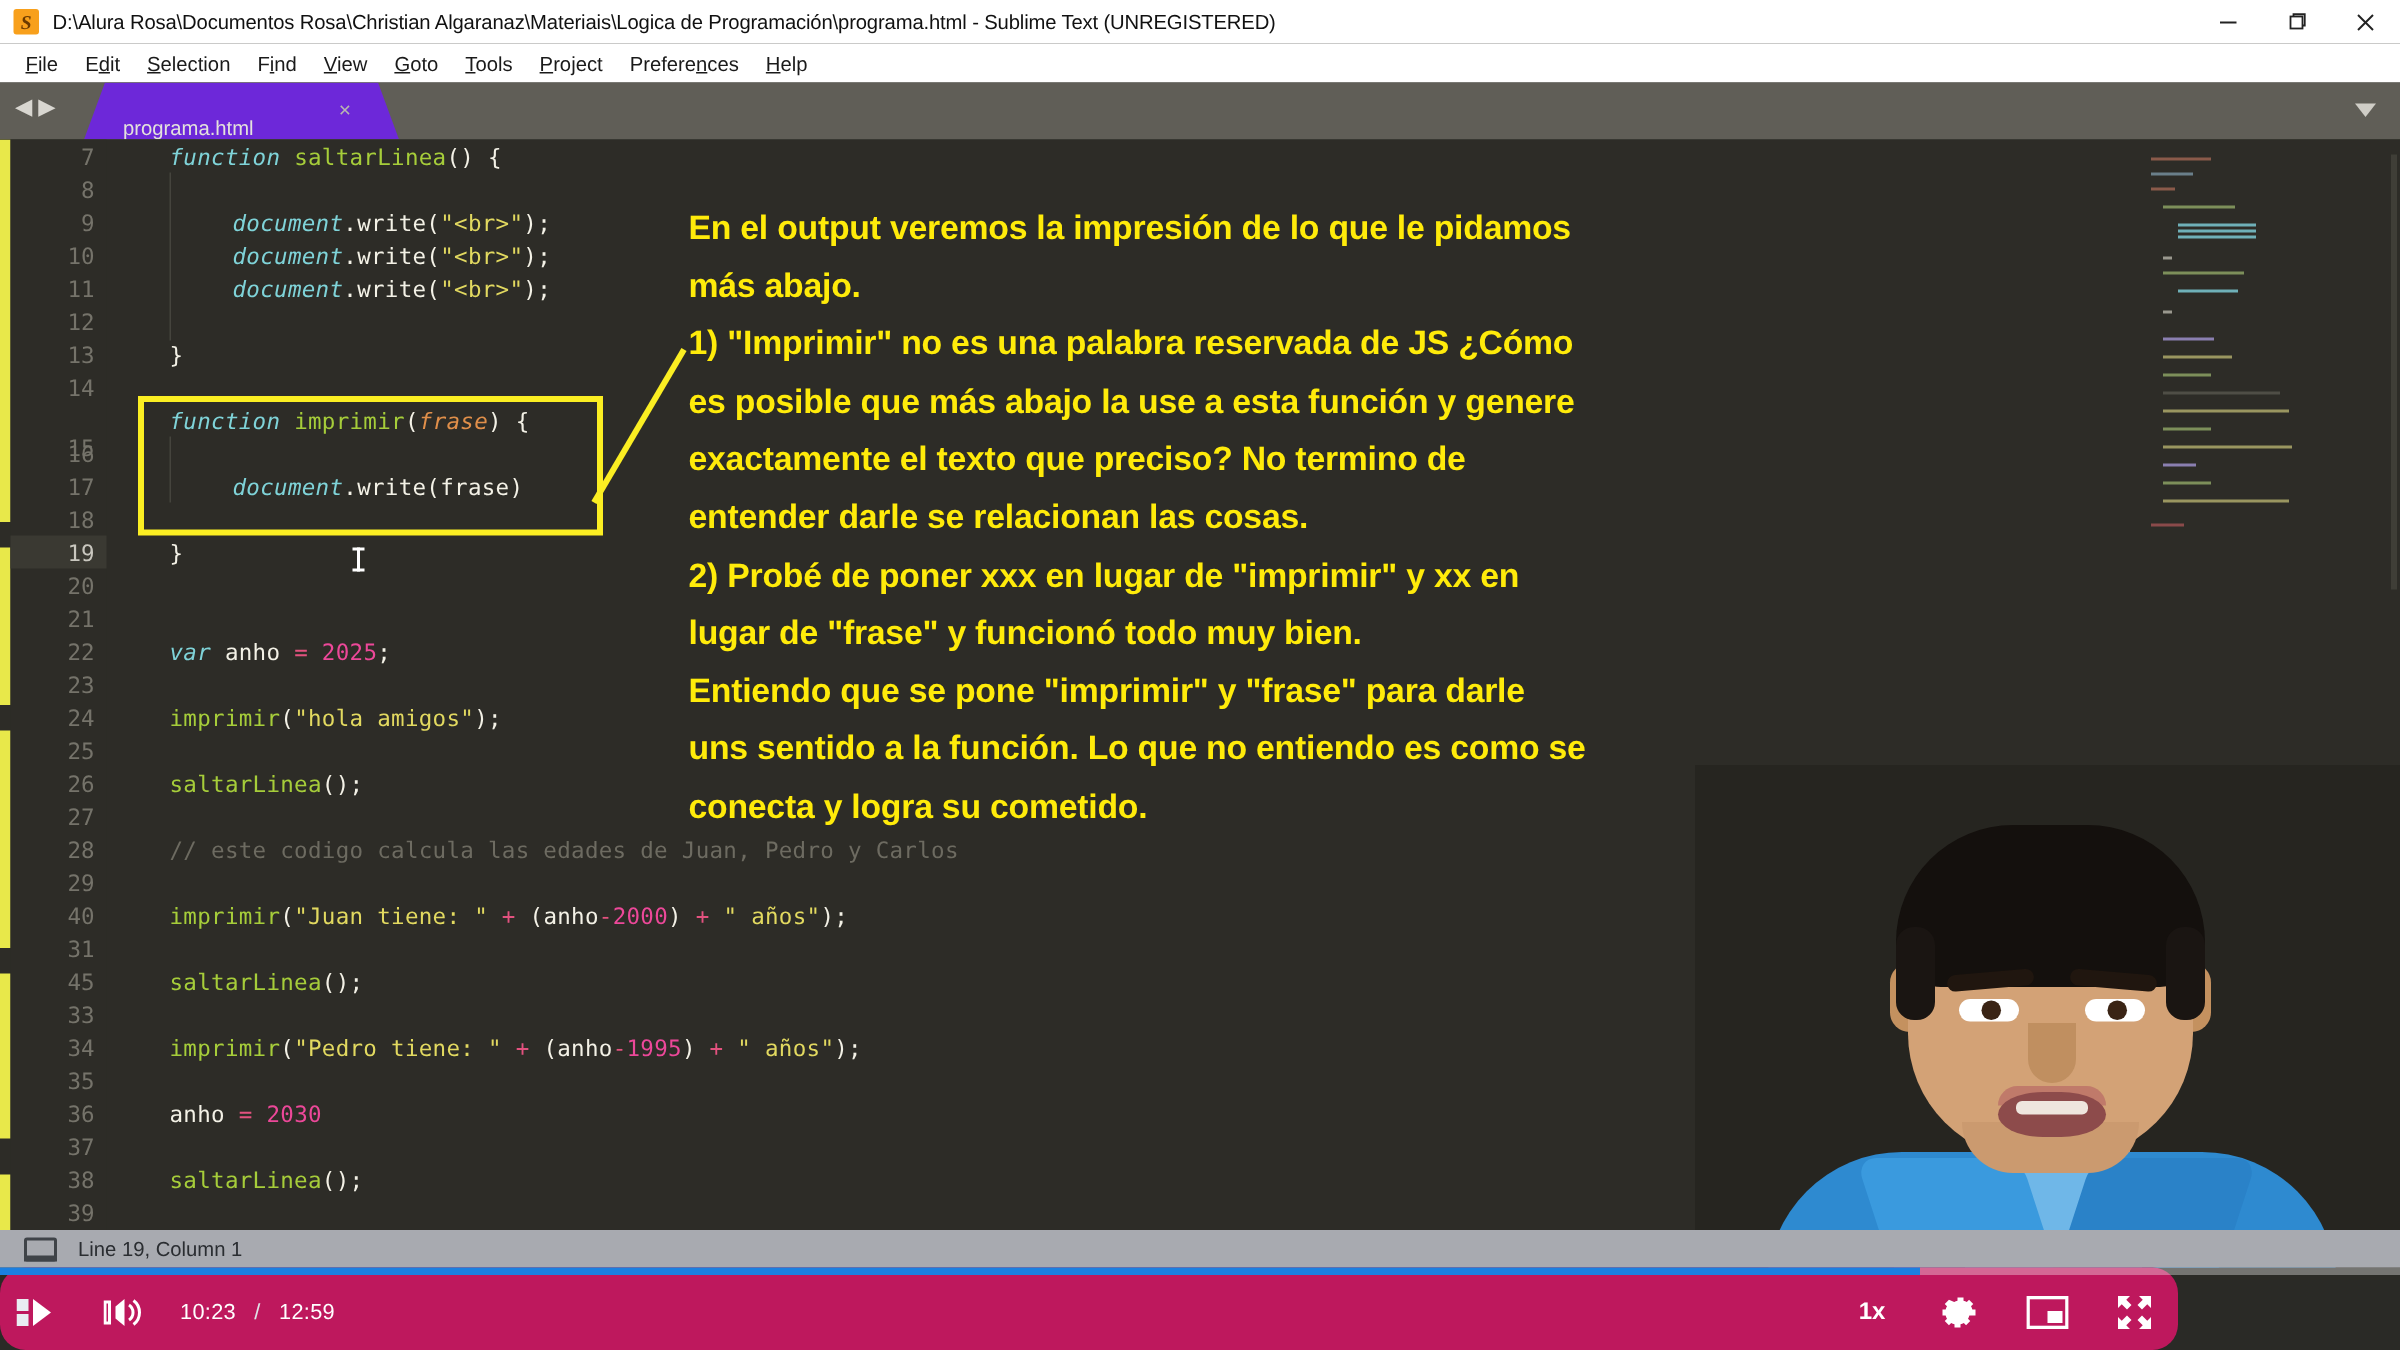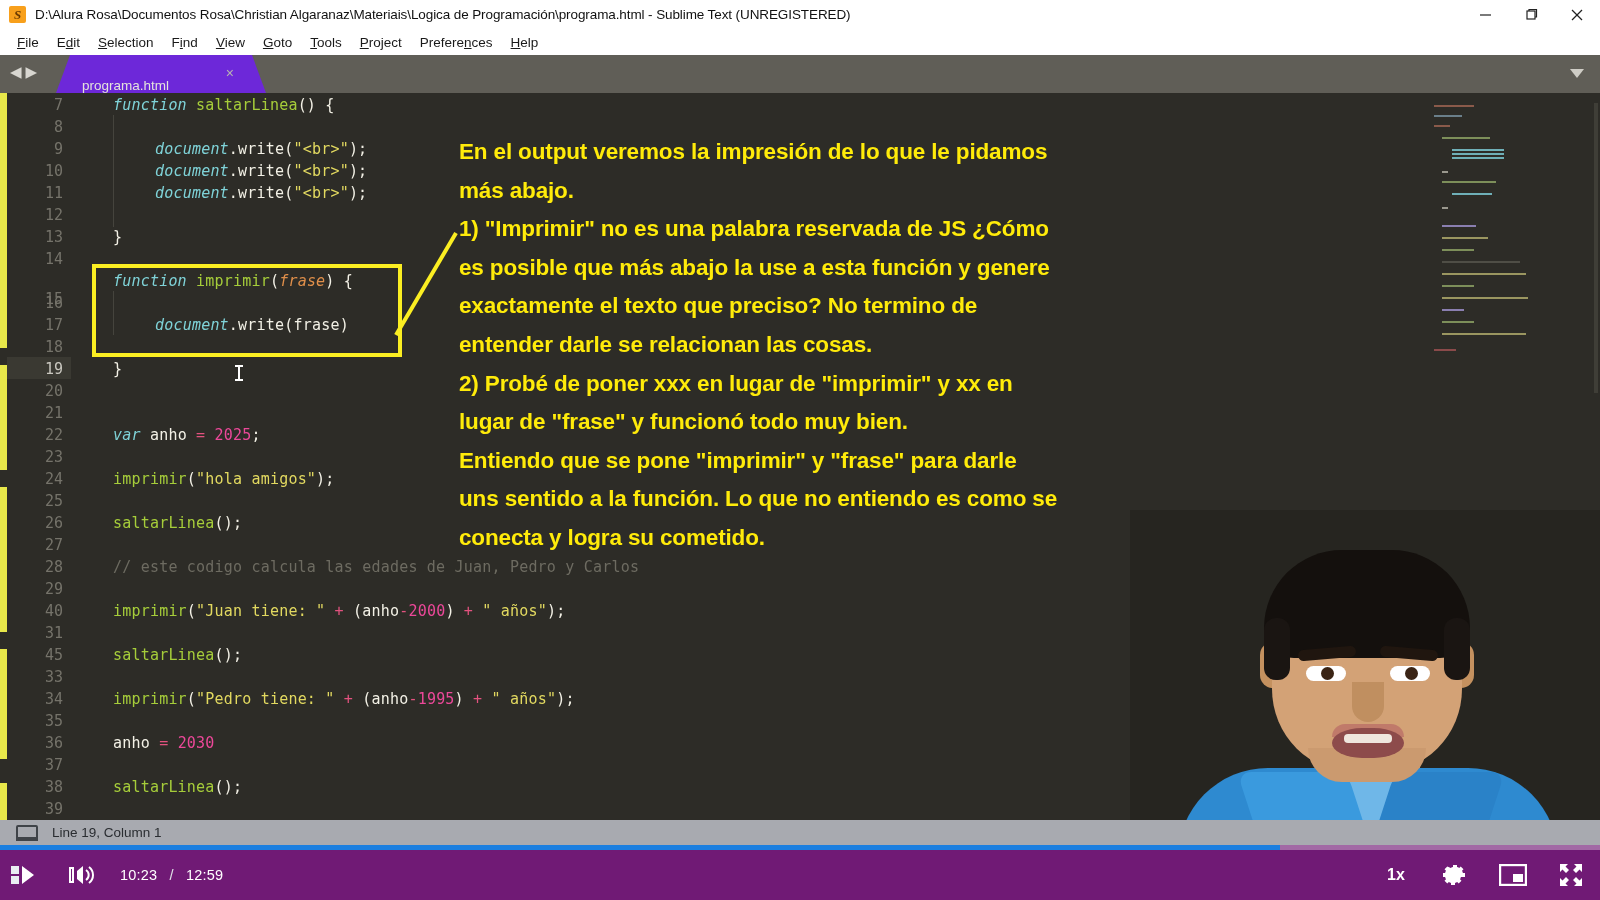--- a/index.html
+++ b/index.html
@@ -228,22 +228,23 @@
   .annot {
     position: absolute; left: 459px; top: 133px; width: 760px;
     color: #ffeb0a; font-weight: bold; font-size: 22.5px;
     line-height: 38.6px; letter-spacing: -0.15px;
     font-family: "Liberation Sans", sans-serif;
   }
   .annot-line { white-space: nowrap; }
 
   
   .player {
-    position: absolute; left: 0; top: 845px; width: 1600px; height: 55px;
-    background: #701a75;
+    position: absolute; left: 0; top: 845px; width: 1452px; height: 55px;
+    background: #be185d;
+    border-radius: 17px;
   }
   .progress-track {
     position: absolute; left: 0; top: 0; width: 1600px; height: 5px;
     background: rgba(255,255,255,0.35);
   }
   .progress-fill {
     position: absolute; left: 0; top: 0; height: 5px; background: #1b7fe0;
   }
   .player-left {
     position: absolute; left: 0; top: 5px; height: 50px;

